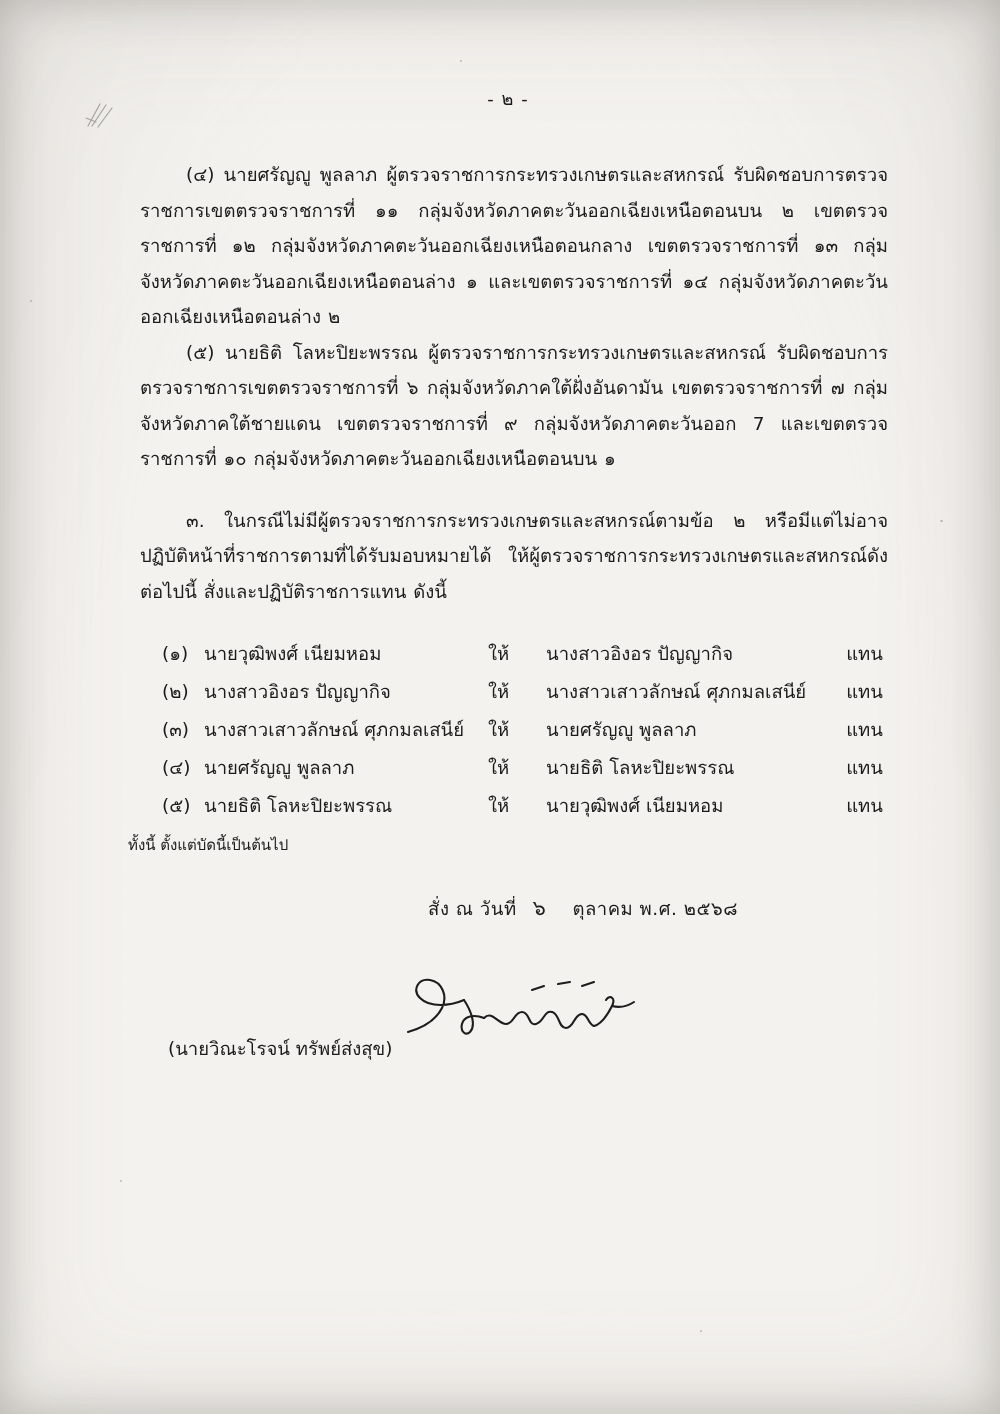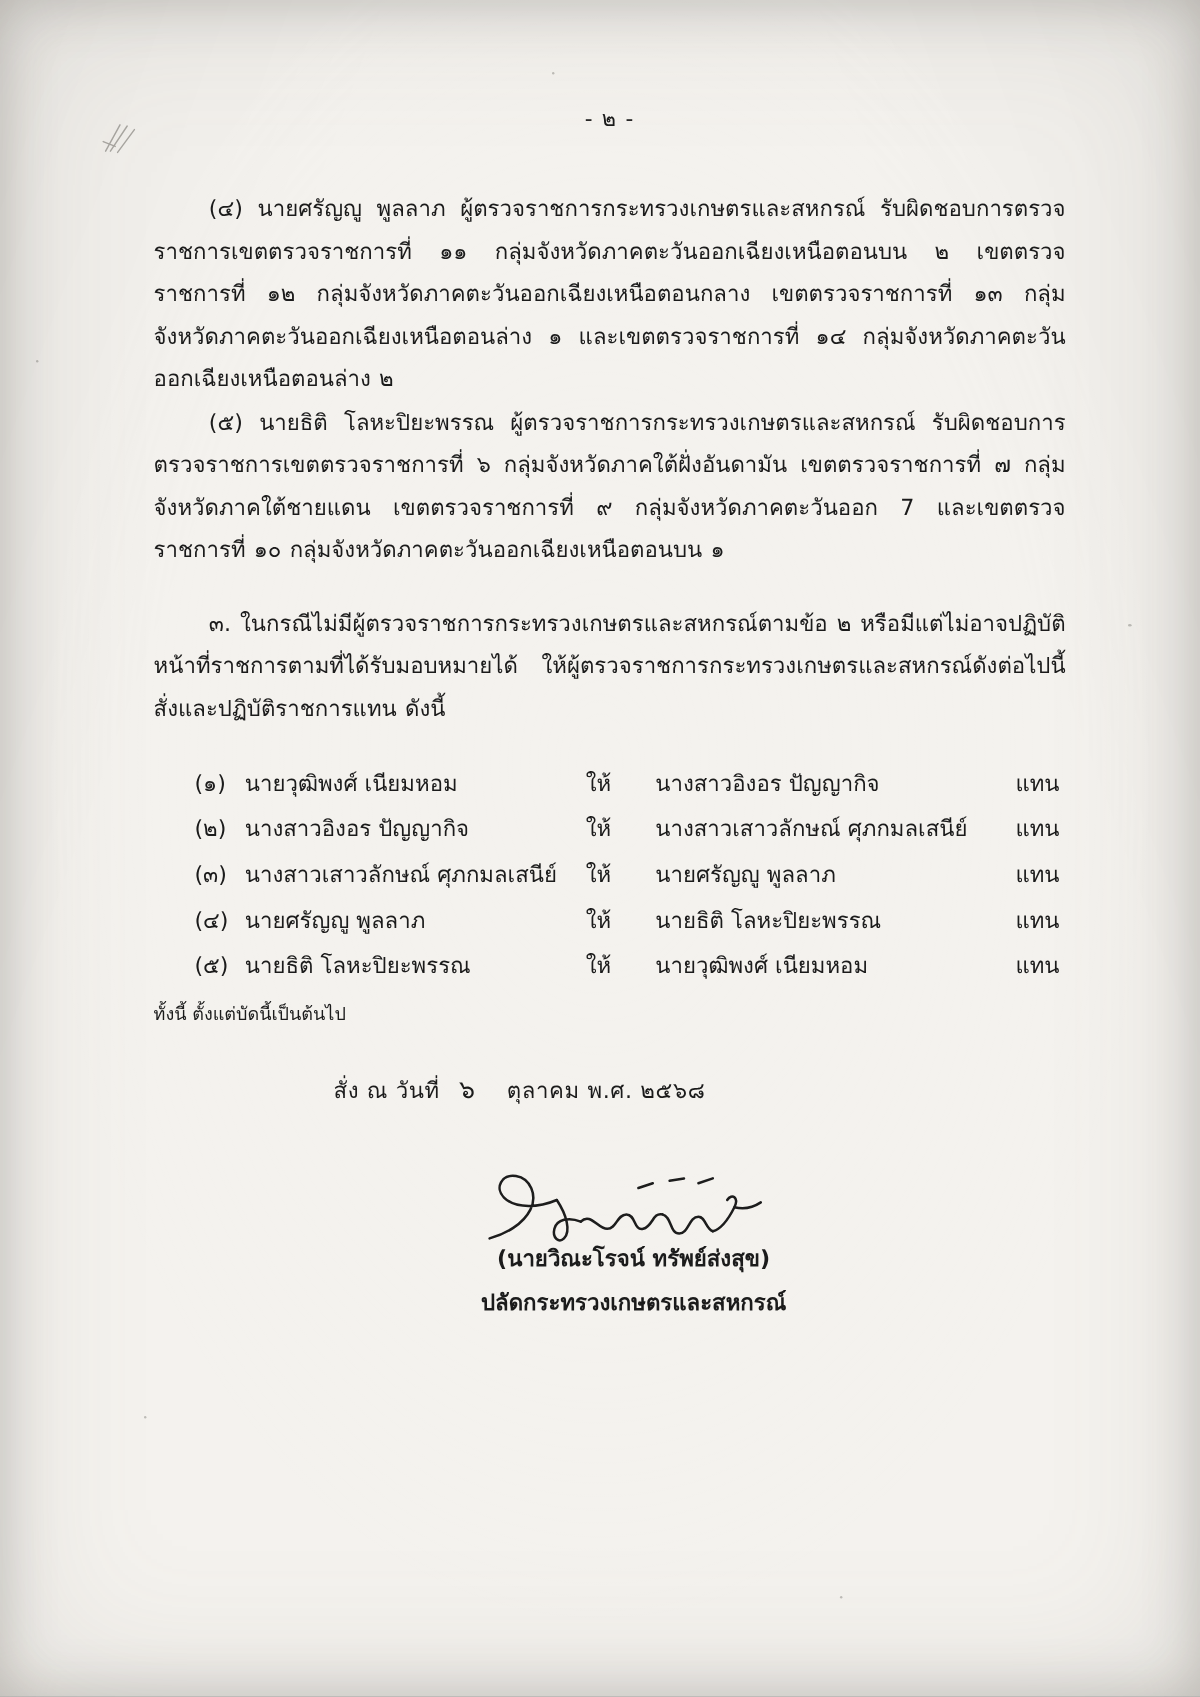--- a/index.html
+++ b/index.html
@@ -50,21 +50,21 @@
   }
 
   .page-number {
     text-align: center;
     font-size: 18px;
     letter-spacing: 1px;
     margin: 0 0 44px 0;
   }
 
   p.para {
-    margin: 0 0 0 0;
+    margin: 0 0 0 12px;
     font-size: 18.5px;
     line-height: 1.92;
     text-align: justify;
     text-justify: inter-word;
     word-spacing: 1px;
   }
   p.para.indent {
     text-indent: 46px;
   }
   .gap-md { height: 26px; }
@@ -89,32 +89,32 @@
 
   .tailline {
     margin: 8px 0 0 0;
     font-size: 15px;
   }
 
   .order-date {
     margin: 34px 0 0 150px;
     font-size: 18.5px;
     letter-spacing: .5px;
+    text-align: center;
   }
   .order-date .day {
     font-size: 21px;
     padding: 0 16px;
   }
   .order-date .month { padding-left: 10px; }
 
   .signature-block {
     margin-top: 46px;
-    text-align: center;
+    text-align: left;
     padding-left: 40px;
-    font-weight: bold;
   }
   .sig-mark {
     height: 62px;
     position: relative;
   }
   .sig-mark svg {
     position: absolute;
     left: 50%;
     top: -4px;
     transform: translateX(-52%);
@@ -220,17 +220,16 @@
             <path d="M92 34 C100 46, 104 60, 98 66 C94 70, 88 66, 90 58 C92 50, 102 48, 112 52"></path>
             <path d="M112 52 C120 44, 126 58, 134 58 C142 58, 142 46, 150 46 C158 46, 156 60, 164 58 C172 56, 172 44, 180 46"></path>
             <path d="M180 46 C188 48, 186 62, 194 62 C202 62, 202 48, 210 48 C216 48, 216 58, 222 60"></path>
             <path d="M222 60 C230 58, 236 48, 240 40 C244 32, 238 28, 234 34"></path>
             <path d="M160 24 L172 20 M186 18 L198 16 M210 20 L222 16"></path>
             <path d="M240 40 C248 42, 256 40, 262 36"></path>
           </g>
         </svg>
       </div>
       <div class="sig-name">(นายวิณะโรจน์ ทรัพย์ส่งสุข)</div>
-      <div class="sig-title">ปลัดกระทรวงเกษตรและสหกรณ์</div>
     </div>
 
   </div>
 </div>
 
 </body></html>

